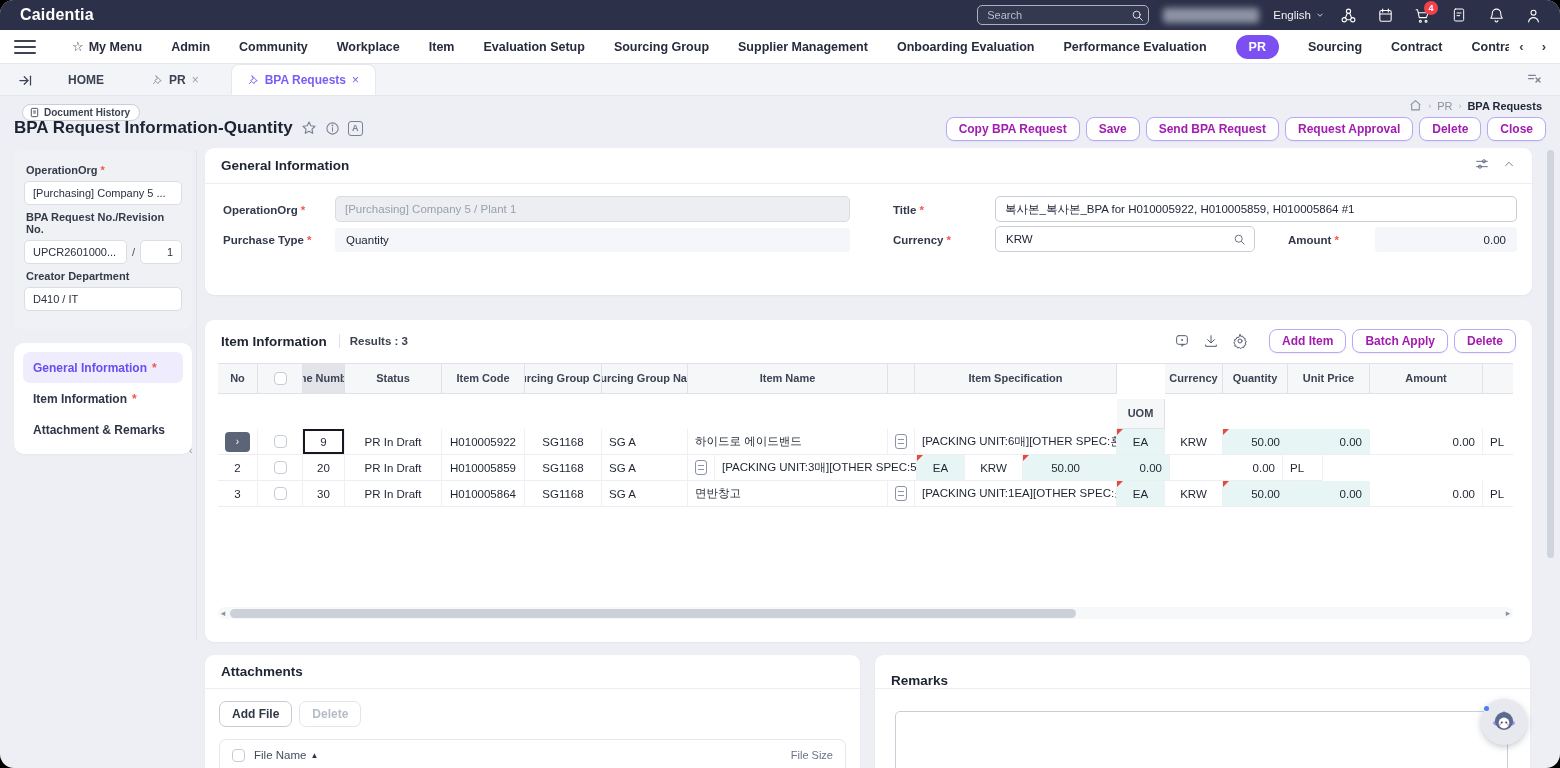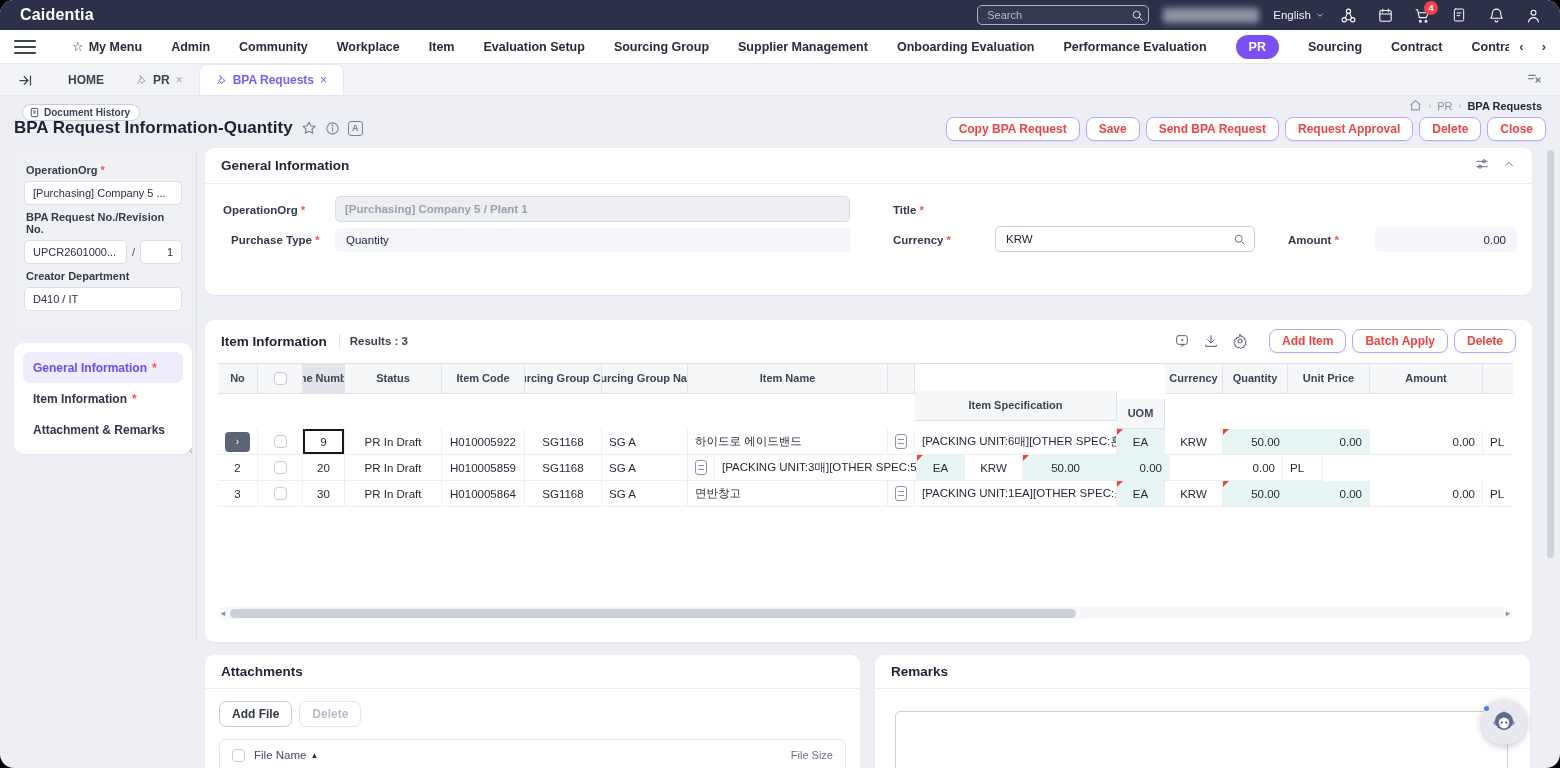--- a/index.html
+++ b/index.html
@@ -27,38 +27,38 @@
   .menu-items{display:flex;align-items:center;gap:29px;flex:1;overflow:hidden;white-space:nowrap;}
   .menu-item{font-size:12.5px;font-weight:700;color:#262c3c;cursor:pointer;display:flex;align-items:center;gap:5px;}
   .menu-item.pill{background:#7b4ff2;color:#fff;border-radius:999px;padding:5px 13px;}
   .menu-item .mstar{color:#2c3144;font-size:13px;font-weight:400;}
   .menu-nav{display:flex;gap:18px;margin-left:10px;color:#3a4150;font-size:13px;font-weight:700;}
   .menu-nav span{cursor:pointer;}
 
   
   .tabbar{position:absolute;left:0;top:64px;width:1560px;height:32px;background:#f3f4f8;border-bottom:1px solid #e5e7ec;display:flex;align-items:flex-end;}
   .tab-lead{width:26px;height:30px;display:flex;align-items:center;justify-content:center;margin:0 14px 0 12px;color:#3c4354;}
-  .tabs{display:flex;align-items:flex-end;height:32px;}
+  .tabs{display:flex;align-items:flex-end;height:32px;gap:16px;}
   .tab{height:31px;display:flex;align-items:center;gap:6px;padding:0 16px;font-size:12px;font-weight:700;color:#3a4150;cursor:pointer;}
   .tab .pin{color:#8a91a2;display:flex;}
   .tab .tclose{color:#9aa0af;font-size:12px;font-weight:400;}
   .tab.active{background:#fff;border:1px solid #e6e8ee;border-bottom:1px solid #fff;border-radius:8px 8px 0 0;color:#7c5cf5;}
   .tab.active .pin,.tab.active .tclose{color:#7c5cf5;}
   .tab-trail{margin-left:auto;margin-right:18px;align-self:center;color:#7b8294;cursor:pointer;}
 
   
   .dochistory{position:absolute;left:22px;top:104px;display:flex;align-items:center;gap:4px;background:#fff;border:1px solid #c9cdd6;border-radius:999px;padding:2px 9px 2px 6px;font-size:10px;font-weight:700;color:#3d4455;cursor:pointer;}
   .breadcrumb{position:absolute;right:18px;top:99px;display:flex;align-items:center;gap:6px;font-size:11px;color:#8a90a0;}
   .breadcrumb .sep{font-size:9px;color:#aab0bd;}
   .breadcrumb .last{color:#21283a;font-weight:700;}
   .title-row{position:absolute;left:14px;top:118px;display:flex;align-items:center;gap:8px;}
   .page-title{font-size:17px;font-weight:700;color:#1c2333;margin:0;}
   .title-ic{color:#7a8194;display:flex;cursor:pointer;}
   .head-actions{position:absolute;right:14px;top:117px;display:flex;gap:6px;}
-  .btn-purple{background:#fff;border:1px solid #b7a8f8;color:#ef4444;font-weight:700;font-size:12px;border-radius:8px;padding:4px 12px;height:24px;cursor:pointer;box-shadow:0 1px 1px rgba(120,90,240,.08);}
+  .btn-purple{background:#fff;border:1px solid #b7a8f8;color:#a21caf;font-weight:700;font-size:12px;border-radius:8px;padding:4px 12px;height:24px;cursor:pointer;box-shadow:0 1px 1px rgba(120,90,240,.08);}
 
   
   .sidebar{position:absolute;left:14px;top:150px;width:178px;}
   .side-card{background:#f0f1f5;border-radius:8px;padding:10px 10px 12px 10px;}
   .sfield{margin-bottom:6px;}
   .sfield-label{font-size:11px;font-weight:700;color:#333a4a;margin:4px 0 5px 2px;}
   .sfield-label .req{color:#f4554d;margin-left:3px;}
   .sval{background:#fff;border:1px solid #dadde4;border-radius:5px;height:24px;display:flex;align-items:center;padding:0 8px;font-size:11px;color:#2a3040;overflow:hidden;white-space:nowrap;}
   .sval-row{display:flex;align-items:center;gap:5px;}
   .sval-row .sep{font-size:11px;color:#4a5163;}
@@ -412,25 +412,26 @@
             </svg>
         </span>
         <span>
           <svg width="14" height="14" viewBox="0 0 24 24">
               <polyline points="6 15 12 9 18 15"></polyline>
             </svg>
         </span>
       </div>
     </div>
     <div class="gi-label" style="left:18px;top:56px;"><span>OperationOrg</span><span class="req">*</span></div>
-    <input class="inp" style="left: 130px; top: 48px; width: 515px; height: 26px; font-weight: bold;" disabled="" value="[Purchasing] Company 5 / Plant 1">
-    <div class="gi-label" style="left:18px;top:86px;margin-left:8px;"><span>Purchase Type</span><span class="req">*</span></div>
+    <input class="inp" style="left: 130px; top: 48px; width: 515px; height: 26px;" disabled="" value="[Purchasing] Company 5 / Plant 1">
+    <div class="gi-label" style="left:18px;top:86px;"><span>Purchase Type</span><span class="req">*</span></div>
     <div class="ro-strip" style="left:130px;top:80px;width:515px;height:24px;">Quantity</div>
 
     <div class="gi-label" style="left:688px;top:56px;"><span>Title</span><span class="req">*</span></div>
+    <input class="inp" style="left: 790px; top: 48px; width: 522px; height: 26px;" value="복사본_복사본_BPA for H010005922, H010005859, H010005864 #1">
     <div class="gi-label" style="left:688px;top:86px;"><span>Currency</span><span class="req">*</span></div>
     <div class="cur-wrap" style="left:790px;top:78px;width:260px;height:26px;">
       <input value="KRW" style="">
       <svg width="13" height="13" viewBox="0 0 24 24">
           <circle cx="10.5" cy="10.5" r="6.5"></circle>
           <line x1="15.5" y1="15.5" x2="21" y2="21"></line>
         </svg>
     </div>
     <div class="gi-label" style="left:1083px;top:86px;"><span>Amount</span><span class="req">*</span></div>
     <div class="ro-strip right" style="left:1170px;top:79px;width:142px;height:25px;">0.00</div>
@@ -477,21 +478,21 @@
           <div class="tcell" style="width: 45px; height: 30px;">
             <span class="chk"></span>
           </div>
           <div class="tcell hdr-sel" style="width: 42px; height: 30px;">Line Number</div>
           <div class="tcell" style="width: 97px; height: 30px;">Status</div>
           <div class="tcell" style="width: 83px; height: 30px;">Item Code</div>
           <div class="tcell" style="width: 77px; height: 30px;">Sourcing Group Code</div>
           <div class="tcell" style="width: 86px; height: 30px;">Sourcing Group Name</div>
           <div class="tcell" style="width: 200px; height: 30px;">Item Name</div>
           <div class="tcell" style="width: 27px; height: 30px;"></div>
-          <div class="tcell" style="width: 202px; height: 30px; margin-top: 27px;">Item Specification</div>
+          <div class="tcell" style="width: 202px; height: 30px;">Item Specification</div>
           <div class="tcell" style="width: 48px; height: 30px; margin-top: 35px;">UOM</div>
           <div class="tcell" style="width: 58px; height: 30px;">Currency</div>
           <div class="tcell" style="width: 65px; height: 30px;">Quantity</div>
           <div class="tcell" style="width: 82px; height: 30px;">Unit Price</div>
           <div class="tcell" style="width: 113px; height: 30px;">Amount</div>
           <div class="tcell" style="width: 40px; height: 30px;"></div>
         </div>
         <div class="trow">
           <div class="tcell al-c" style="width: 40px; height: 26px;">
             <span class="expander">›</span>
@@ -581,21 +582,21 @@
       <div class="att-hrow">
         <span class="chk"></span>
         <span class="att-fname">File Name</span>
         <span class="sort-asc">▲</span>
         <span class="att-fsize">File Size</span>
       </div>
     </div>
   </section>
 
   <section class="card" style="left:875px;top:655px;width:655px;height:200px;">
-    <div class="card-head" style="height:34px;">
+    <div class="card-head" style="height:34px;align-items:flex-end;">
       <span class="card-title">Remarks</span>
     </div>
     <textarea class="remarks-ta" style=""></textarea>
   </section>
 
   <div class="vscroll">
       <div class="vthumb"></div>
     </div>
 
   <div class="fab">

